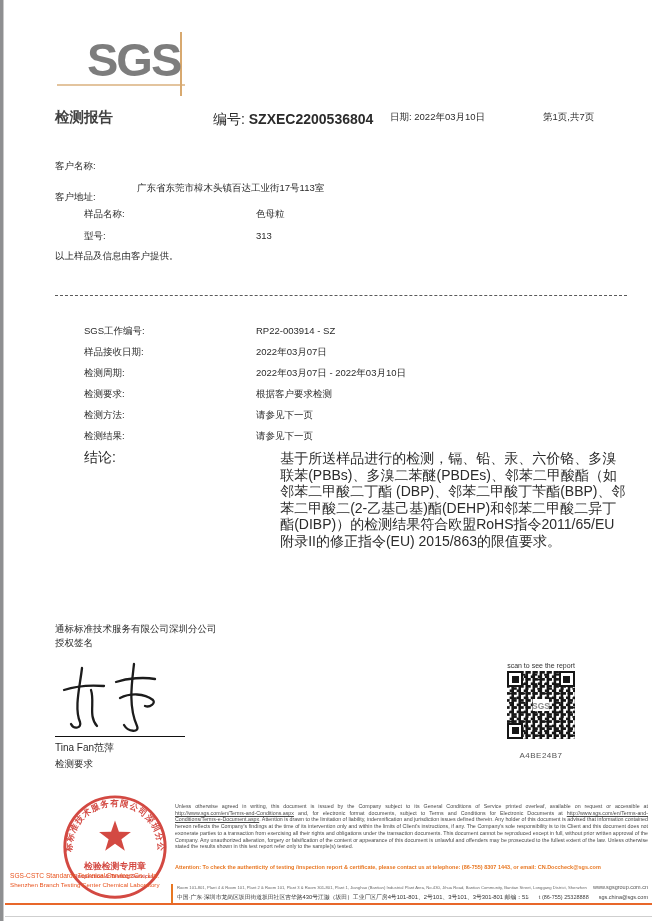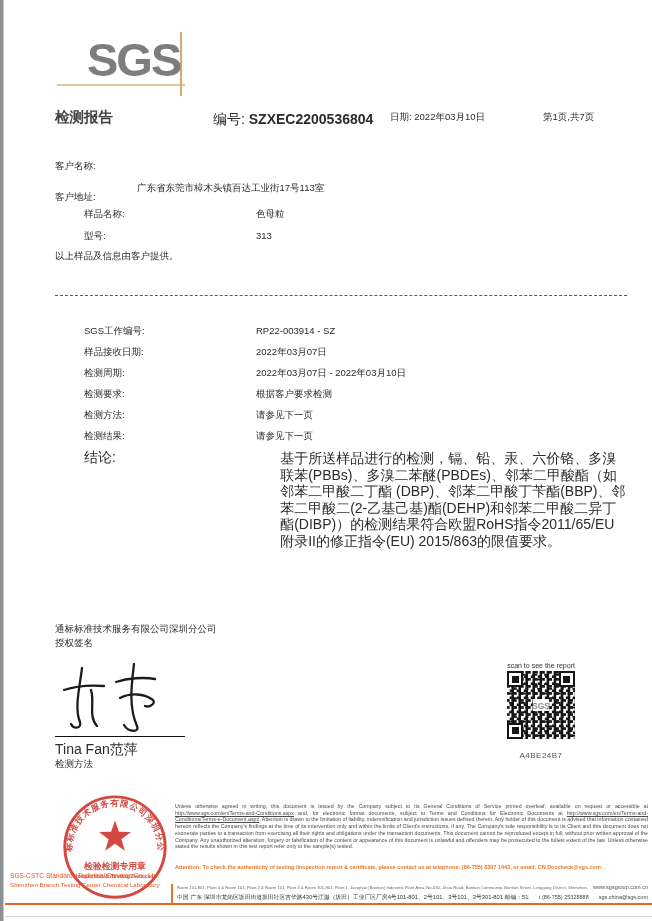--- a/index.html
+++ b/index.html
@@ -37,21 +37,21 @@
   .job-block { position:absolute; left:55px; top:320px; width:572px; }
   .row.tall { line-height:21px; }
   .conclusion-row { display:flex; font-size:14px; margin-top:1px; }
   .conclusion-row .lbl { width:172px; line-height:21px; }
   .conclusion-row .val { width:400px; line-height:16.5px; padding-top:3px;margin-left:47px; }
 
   
   .sign-company { position:absolute; left:55px; top:622px; font-size:9.5px; line-height:14px; }
   .signature-svg { position:absolute; left:58px; top:656px; }
   .sign-line { position:absolute; left:55px; top:736px; width:130px; border-top:1.5px solid #111; }
-  .sign-name { position:absolute; left:55px; top:741px; font-size:14px; }
+  .sign-name { position:absolute; left:55px; top:741px; font-size:10px; }
   .sign-role { position:absolute; left:55px; top:758px; font-size:9.5px; }
 
   
   .qr-block { position:absolute; left:471px; top:662px; width:140px; text-align:center; }
   .qr-caption { font-size:7px; color:#333; margin-bottom:2px; }
   .qr-code-box { width:68px; height:68px; margin:0 auto; }
   .qr-id { font-size:8px; color:#555; margin-top:8px; letter-spacing:.5px; }
 
   
   .stamp-svg { position:absolute; left:56px; top:788px; opacity:.92; }
@@ -160,21 +160,21 @@
       <path d="M6,34 C18,30 34,29 46,30"></path>
       <path d="M24,12 C22,30 16,52 22,66 C24,72 16,74 13,68"></path>
       <path d="M33,34 C37,46 30,60 39,70"></path>
       <path d="M58,26 C70,22 86,21 97,23"></path>
       <path d="M76,8 C74,26 70,50 79,70 C82,77 70,76 66,69"></path>
       <path d="M62,42 C72,37 86,37 95,44 C98,47 92,52 87,50"></path>
     </g>
   </svg>
   <div class="sign-line"></div>
   <div class="sign-name">Tina Fan范萍</div>
-  <div class="sign-role">检测方法</div>
+  <div class="sign-role">检测要求</div>
 
   <div class="qr-block">
     <div class="qr-caption">scan to see the report</div>
     <svg class="qr-code-box" viewBox="0 0 29 29" shape-rendering="crispEdges">
       <defs>
         <pattern id="qrp1" width="3" height="3" patternUnits="userSpaceOnUse">
           <rect x="0" y="0" width="1" height="1" fill="#161616"></rect>
           <rect x="2" y="0" width="1" height="2" fill="#161616"></rect>
           <rect x="1" y="2" width="2" height="1" fill="#161616"></rect>
         </pattern>

